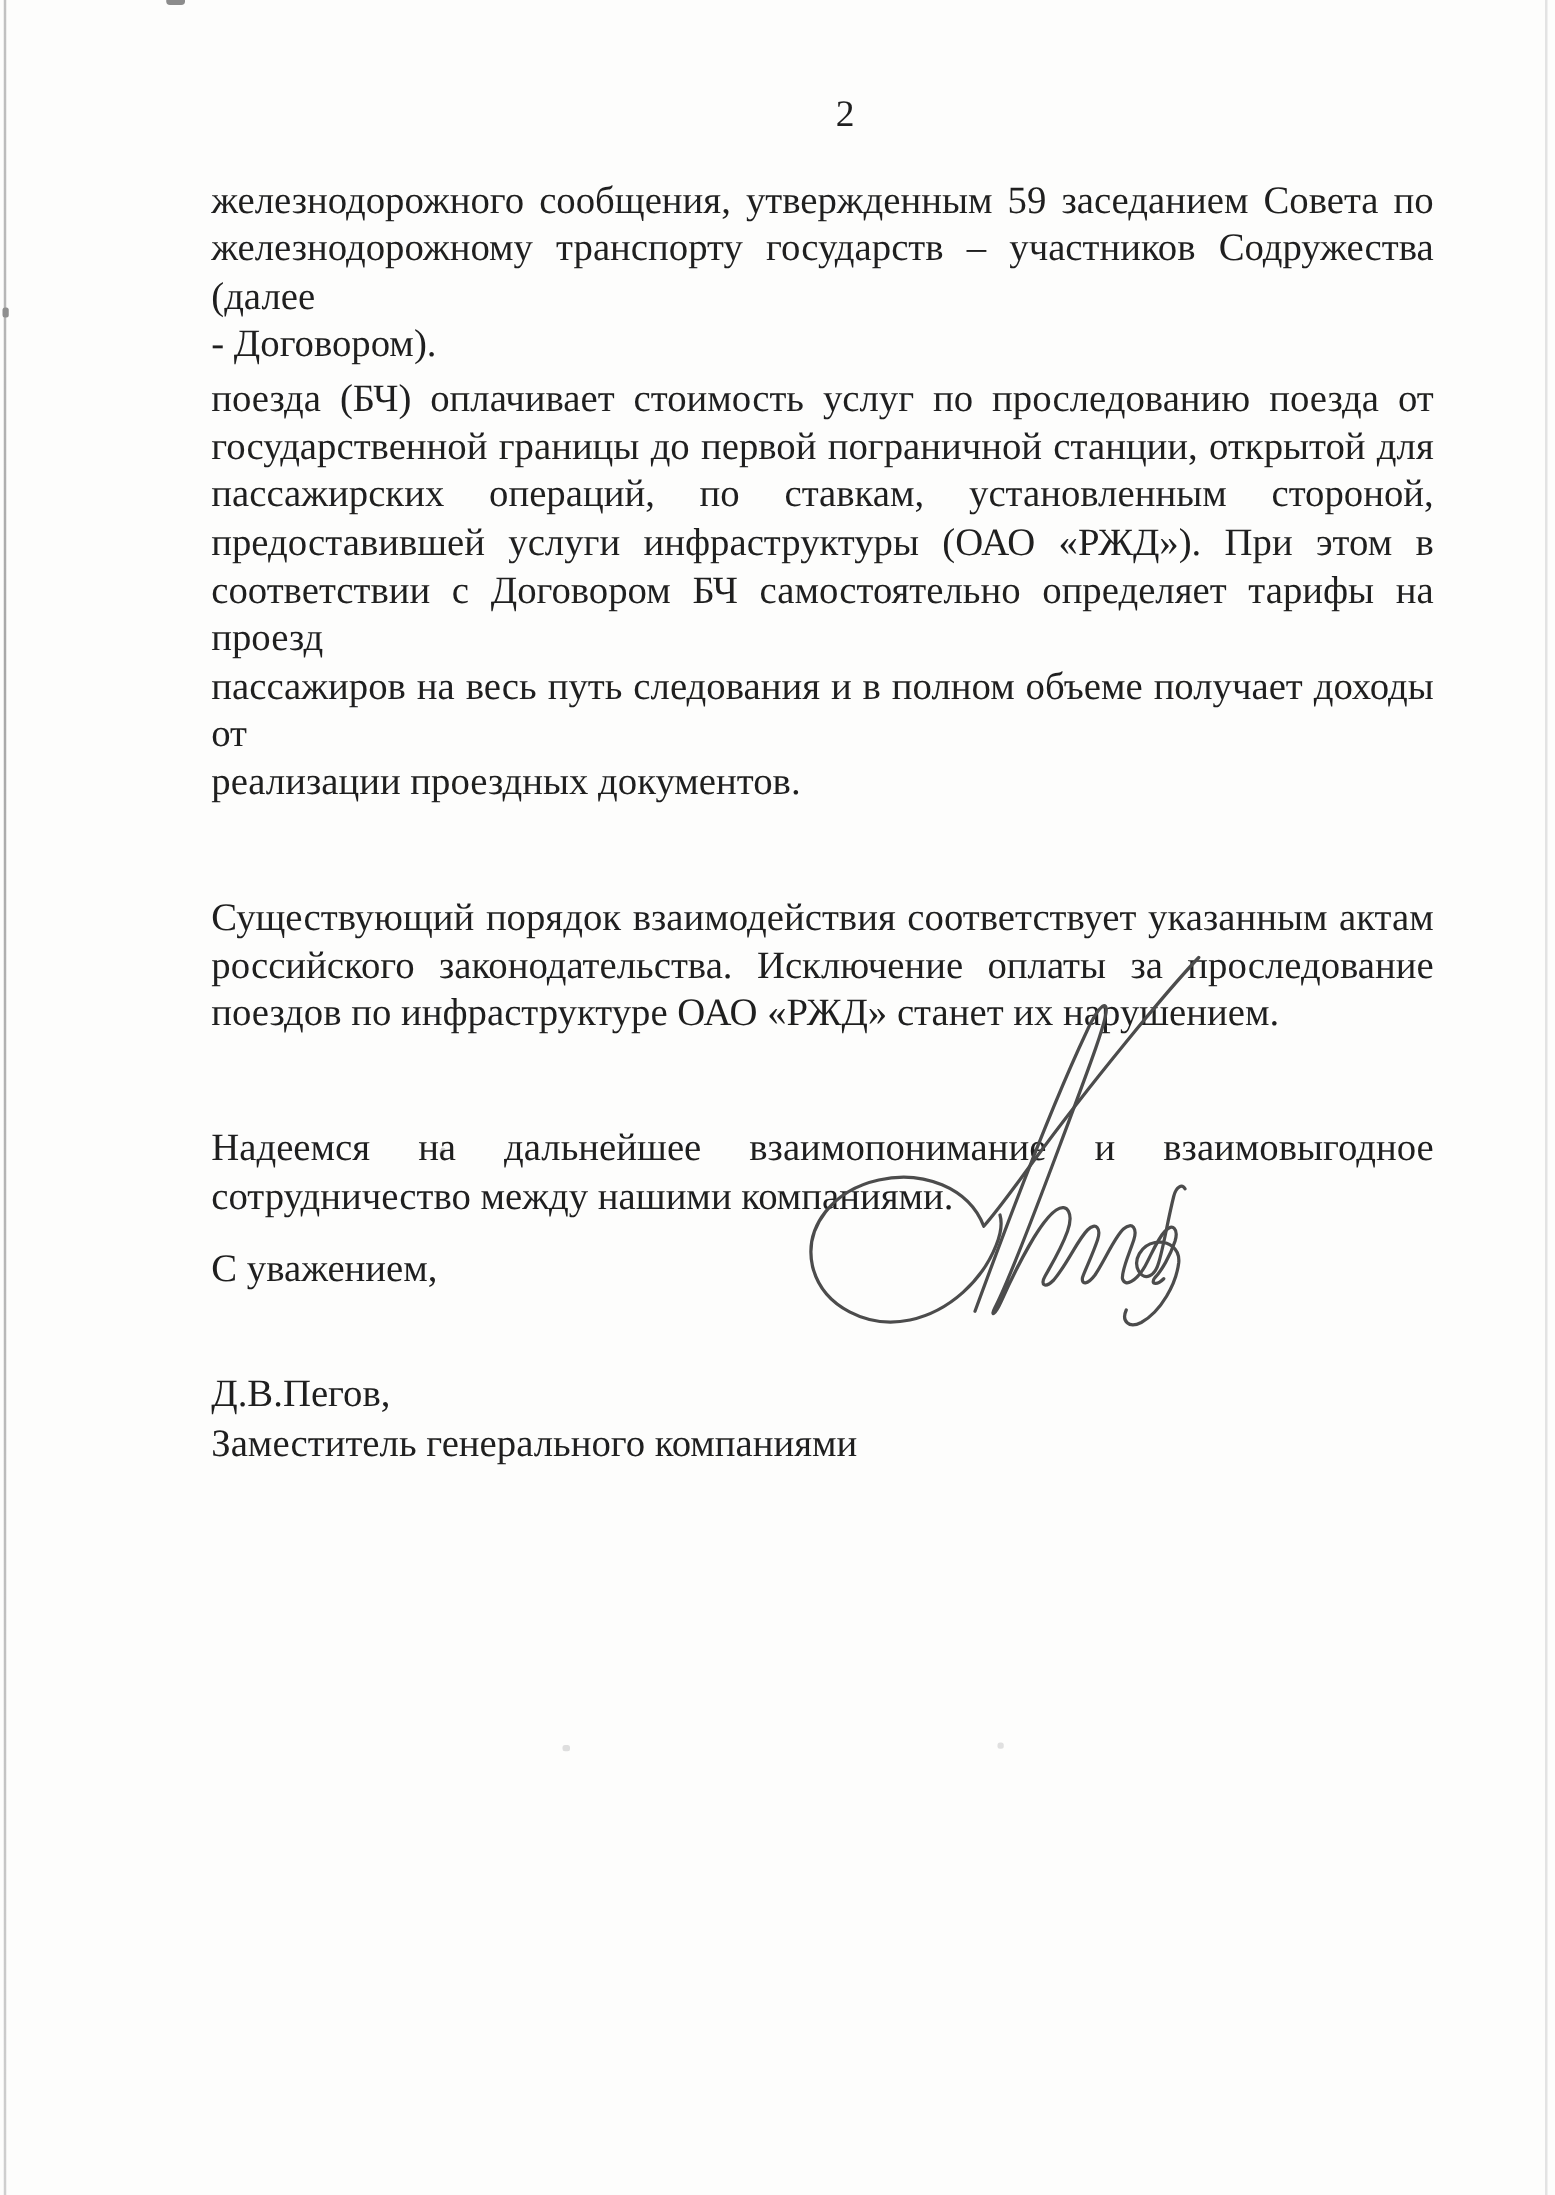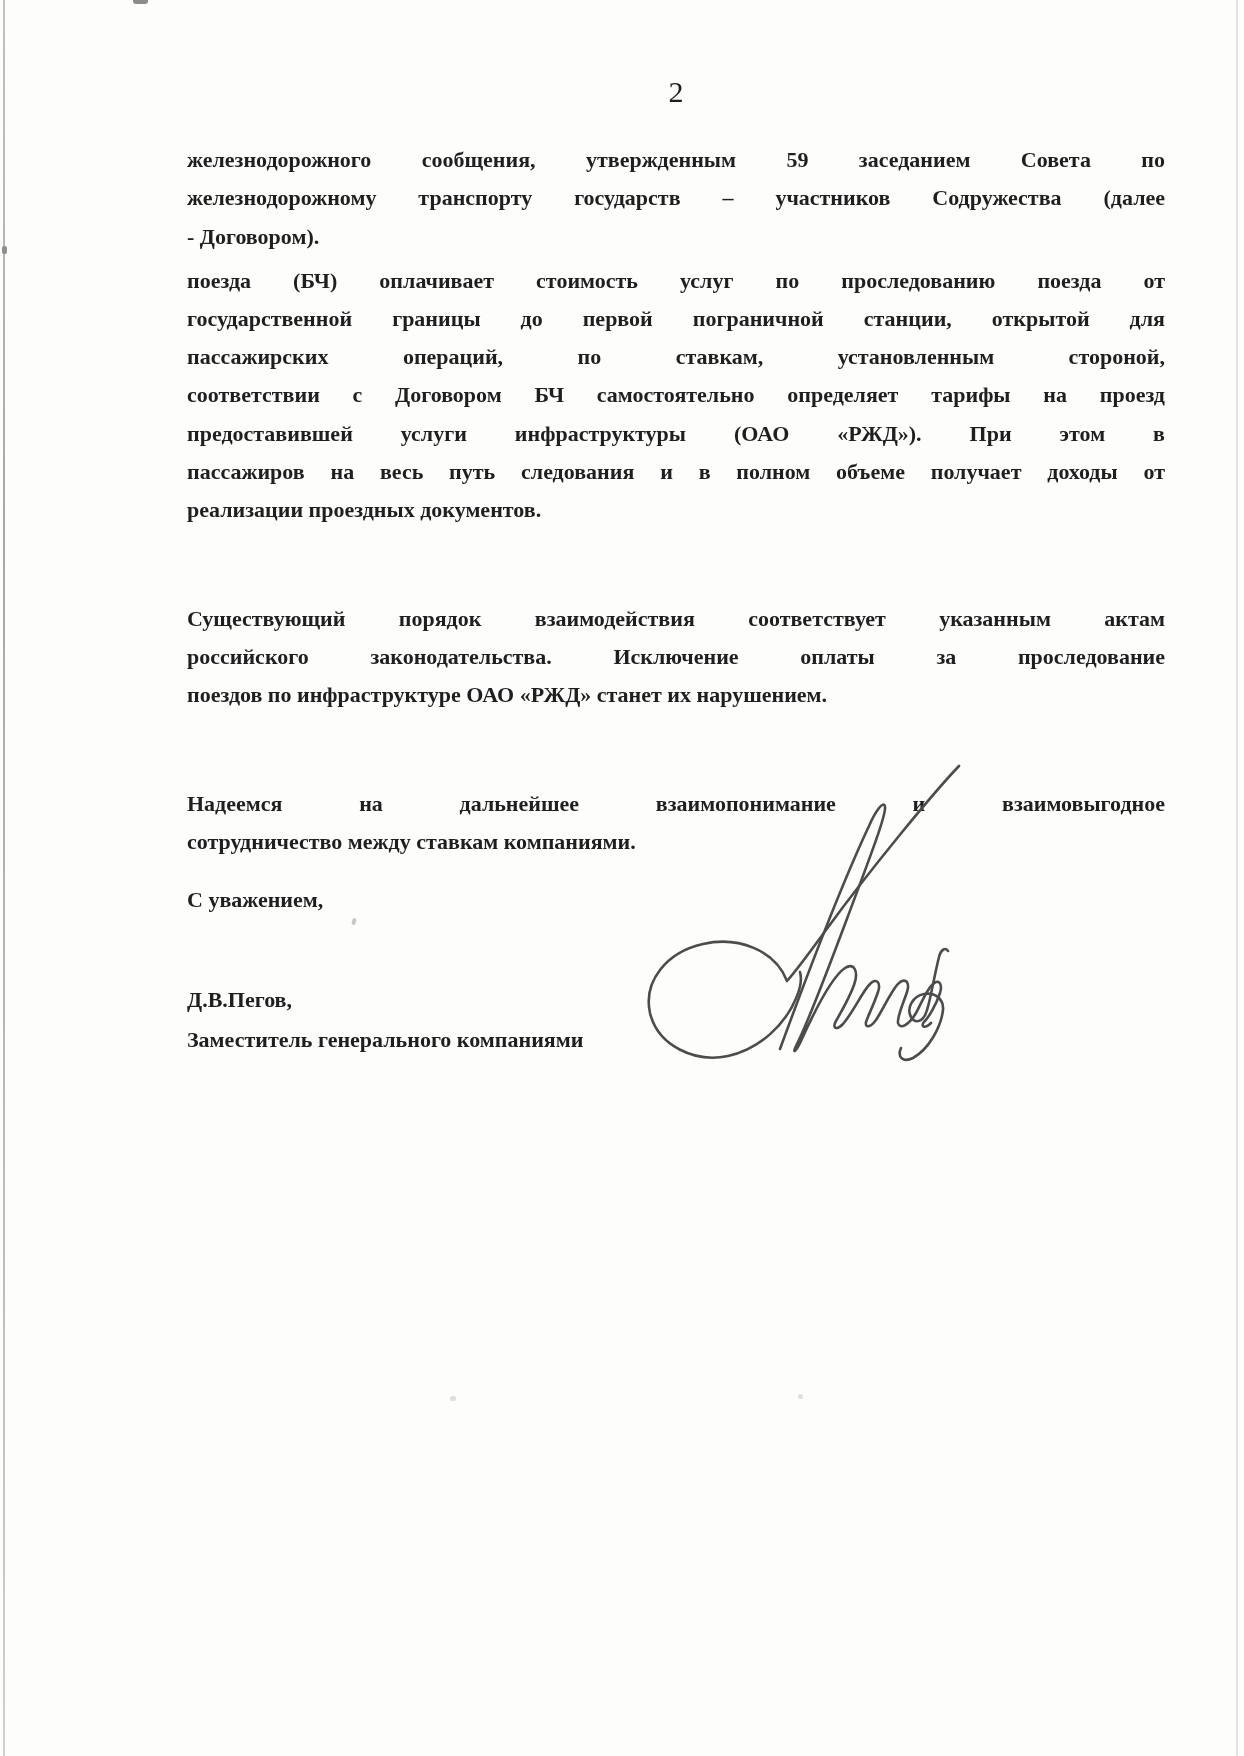--- a/index.html
+++ b/index.html
@@ -23,23 +23,22 @@
   .smudge-top { position:absolute; left:133px; top:0; width:15px; height:4px; background:#6f6f6f; border-radius:0 0 3px 3px; opacity:.8; }
   .speck-a { position:absolute; left:352px; top:918px; width:4px; height:7px; background:#c9c9c9; border-radius:2px; transform:rotate(15deg); }
   .speck-b { position:absolute; left:450px; top:1396px; width:6px; height:5px; background:#dedede; border-radius:2px; }
   .speck-c { position:absolute; left:798px; top:1394px; width:5px; height:5px; background:#e0e0e0; border-radius:2px; }
 
   .page-number {
     position:absolute; left:187px; top:73px; width:978px;
     text-align:center; font-size:30px; line-height:38px;
   }
   .body-text {
-    position:absolute; left:187px; top:141px; width:978px;
-    font-size:22px;
-    font-weight:bold;
+    position:absolute; left:169px; top:141px; width:978px;
+    font-size:31px;
   }
   .line { line-height:38.3px; }
   .j { text-align: justify; text-align-last: justify; }
   .para-2 { margin-top:5.7px; }
   .para-3 { margin-top:70px; }
   .closing { margin-top:20px; }
   .sig-block { margin-top:60.7px; }
   .sig-block .line { line-height:40px; }
 
   .signature-svg {
@@ -70,35 +69,35 @@
     <div class="para para-1">
       <div class="line j">железнодорожного сообщения, утвержденным 59 заседанием Совета по</div>
       <div class="line j">железнодорожному транспорту государств – участников Содружества (далее</div>
       <div class="line">- Договором).</div>
     </div>
 
     <div class="para para-2">
       <div class="line j">поезда (БЧ) оплачивает стоимость услуг по проследованию поезда от</div>
       <div class="line j">государственной границы до первой пограничной станции, открытой для</div>
       <div class="line j">пассажирских операций, по ставкам, установленным стороной,</div>
+      <div class="line j">предоставившей услуги инфраструктуры (ОАО «РЖД»). При этом в</div>
       <div class="line j">соответствии с Договором БЧ самостоятельно определяет тарифы на проезд</div>
-      <div class="line j">предоставившей услуги инфраструктуры (ОАО «РЖД»). При этом в</div>
       <div class="line j">пассажиров на весь путь следования и в полном объеме получает доходы от</div>
       <div class="line">реализации проездных документов.</div>
     </div>
 
     <div class="para para-3">
       <div class="line j">Существующий порядок взаимодействия соответствует указанным актам</div>
       <div class="line j">российского законодательства. Исключение оплаты за проследование</div>
       <div class="line">поездов по инфраструктуре ОАО «РЖД» станет их нарушением.</div>
     </div>
 
     <div class="para para-3">
       <div class="line j">Надеемся на дальнейшее взаимопонимание и взаимовыгодное</div>
-      <div class="line">сотрудничество между ставкам компаниями.</div>
+      <div class="line">сотрудничество между нашими компаниями.</div>
     </div>
 
     <div class="closing">
       <div class="line">С уважением,</div>
     </div>
 
     <div class="sig-block">
       <div class="line">Д.В.Пегов,</div>
       <div class="line">Заместитель генерального компаниями</div>
     </div>

